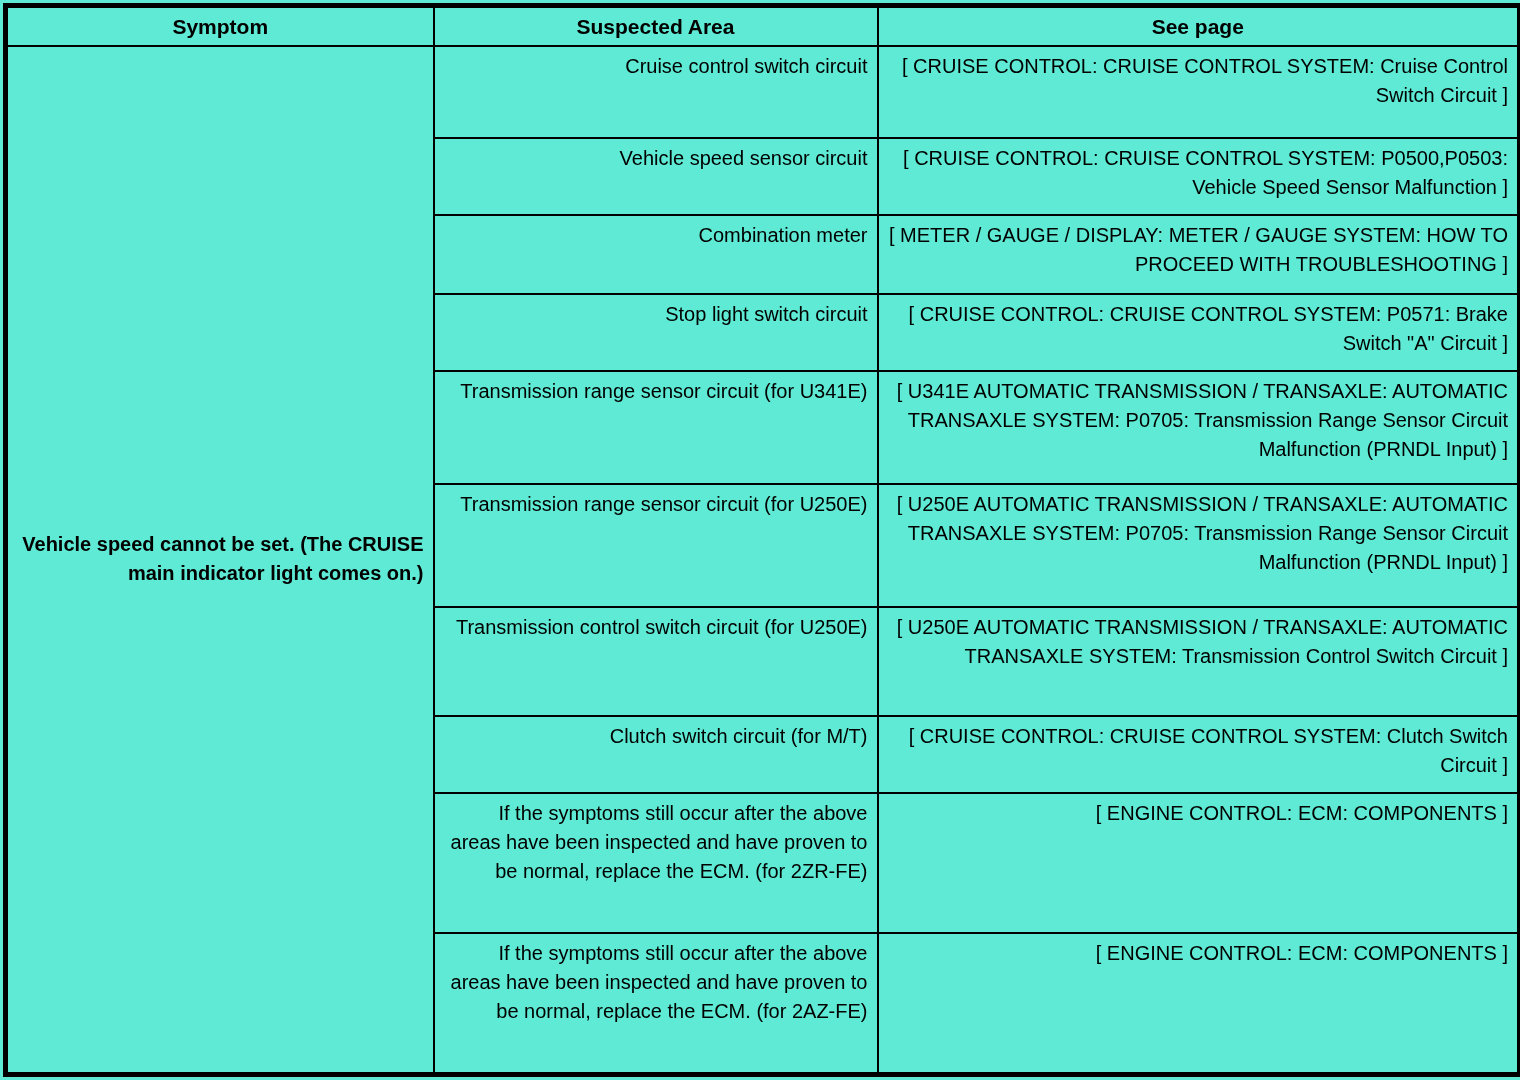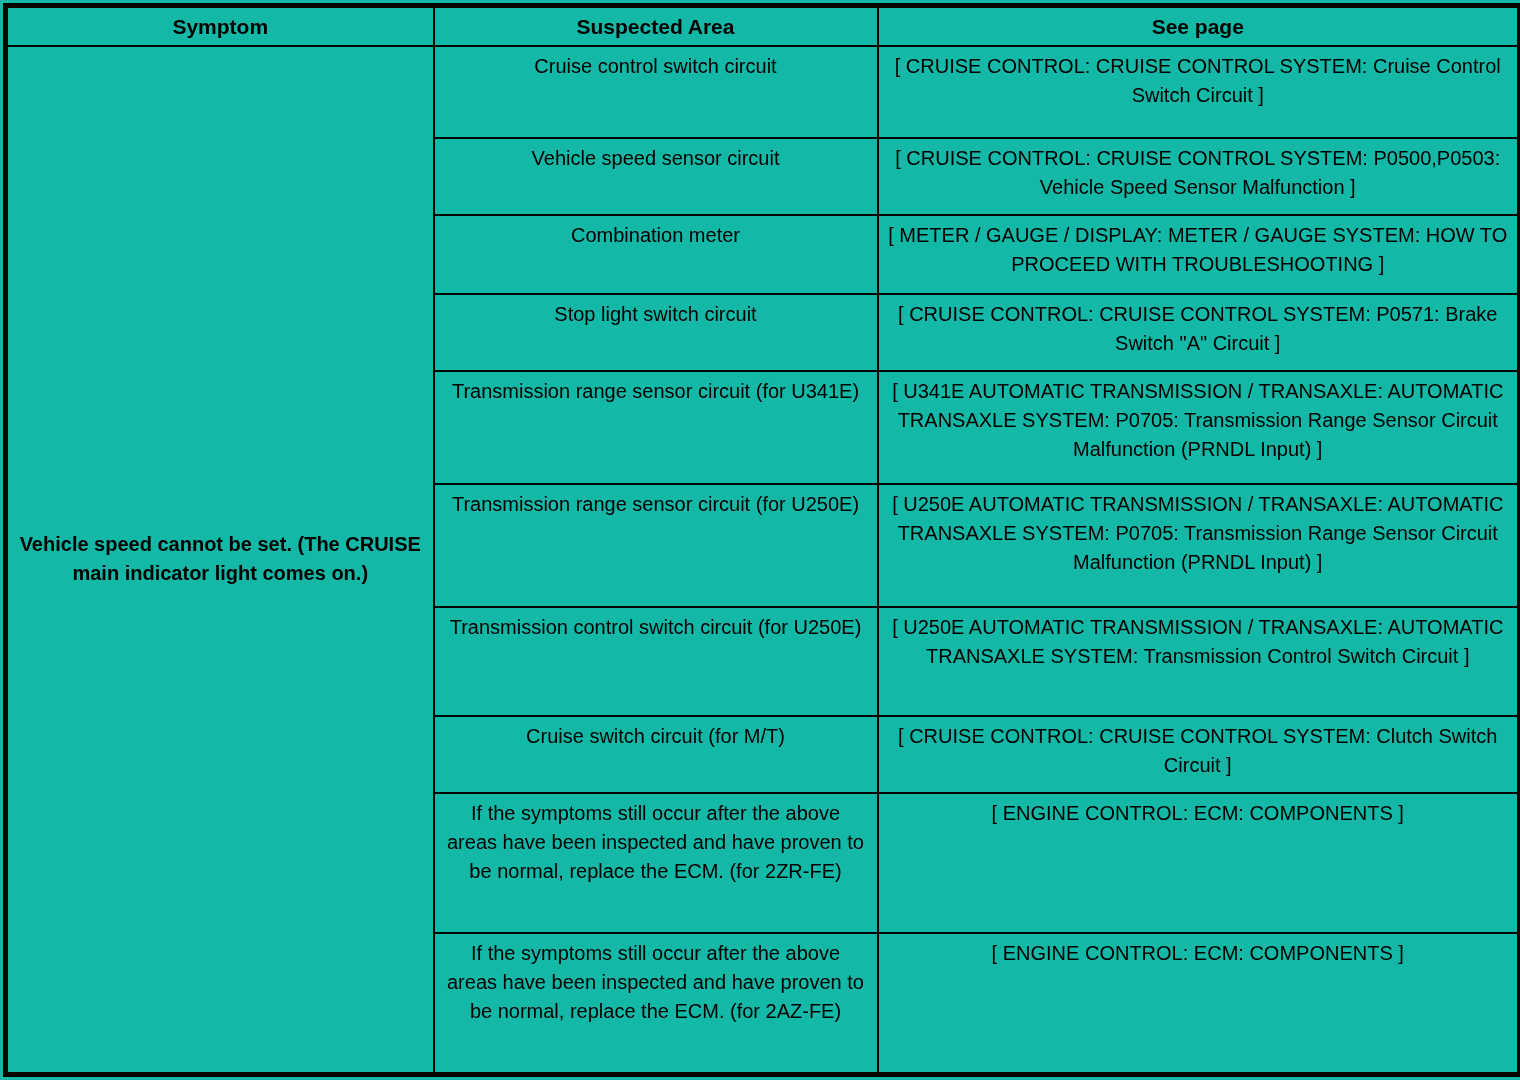--- a/index.html
+++ b/index.html
@@ -8,38 +8,38 @@
     background: #ffffff;
   }
   body {
     font-family: "Liberation Sans", "DejaVu Sans", sans-serif;
     color: #000000;
   }
   .page {
     width: 1520px;
     height: 1080px;
     box-sizing: border-box;
-    background: #14b8a6;
+    background: #5eead4;
     padding: 3px;
   }
   table.symptom-table {
     border-collapse: collapse;
     table-layout: fixed;
     width: 1514px;
     height: 1074px;
     border: 5px solid #000000;
   }
   th, td {
     border: 2px solid #000000;
     box-sizing: border-box;
     padding: 5px 9px 7px 9px;
     font-size: 20px;
     line-height: 29px;
     vertical-align: top;
-    text-align: center;
+    text-align: right;
     overflow: hidden;
     word-wrap: break-word;
   }
   th {
     font-weight: bold;
     font-size: 21px;
     text-align: center;
     vertical-align: middle;
     height: 38px;
     padding: 4px;
@@ -93,21 +93,21 @@
       </tr>
       <tr style="height:115px">
         <td class="area-cell">Transmission range sensor circuit (for U250E)</td>
         <td class="page-cell">[ U250E AUTOMATIC TRANSMISSION / TRANSAXLE: AUTOMATIC TRANSAXLE SYSTEM: P0705: Transmission Range Sensor Circuit Malfunction (PRNDL Input) ]</td>
       </tr>
       <tr style="height:102px">
         <td class="area-cell">Transmission control switch circuit (for U250E)</td>
         <td class="page-cell">[ U250E AUTOMATIC TRANSMISSION / TRANSAXLE: AUTOMATIC TRANSAXLE SYSTEM: Transmission Control Switch Circuit ]</td>
       </tr>
       <tr style="height:72px">
-        <td class="area-cell">Cruise switch circuit (for M/T)</td>
+        <td class="area-cell">Clutch switch circuit (for M/T)</td>
         <td class="page-cell">[ CRUISE CONTROL: CRUISE CONTROL SYSTEM: Clutch Switch Circuit ]</td>
       </tr>
       <tr style="height:132px">
         <td class="area-cell">If the symptoms still occur after the above areas have been inspected and have proven to be normal, replace the ECM. (for 2ZR-FE)</td>
         <td class="page-cell">[ ENGINE CONTROL: ECM: COMPONENTS ]</td>
       </tr>
       <tr style="height:132px">
         <td class="area-cell">If the symptoms still occur after the above areas have been inspected and have proven to be normal, replace the ECM. (for 2AZ-FE)</td>
         <td class="page-cell">[ ENGINE CONTROL: ECM: COMPONENTS ]</td>
       </tr>

